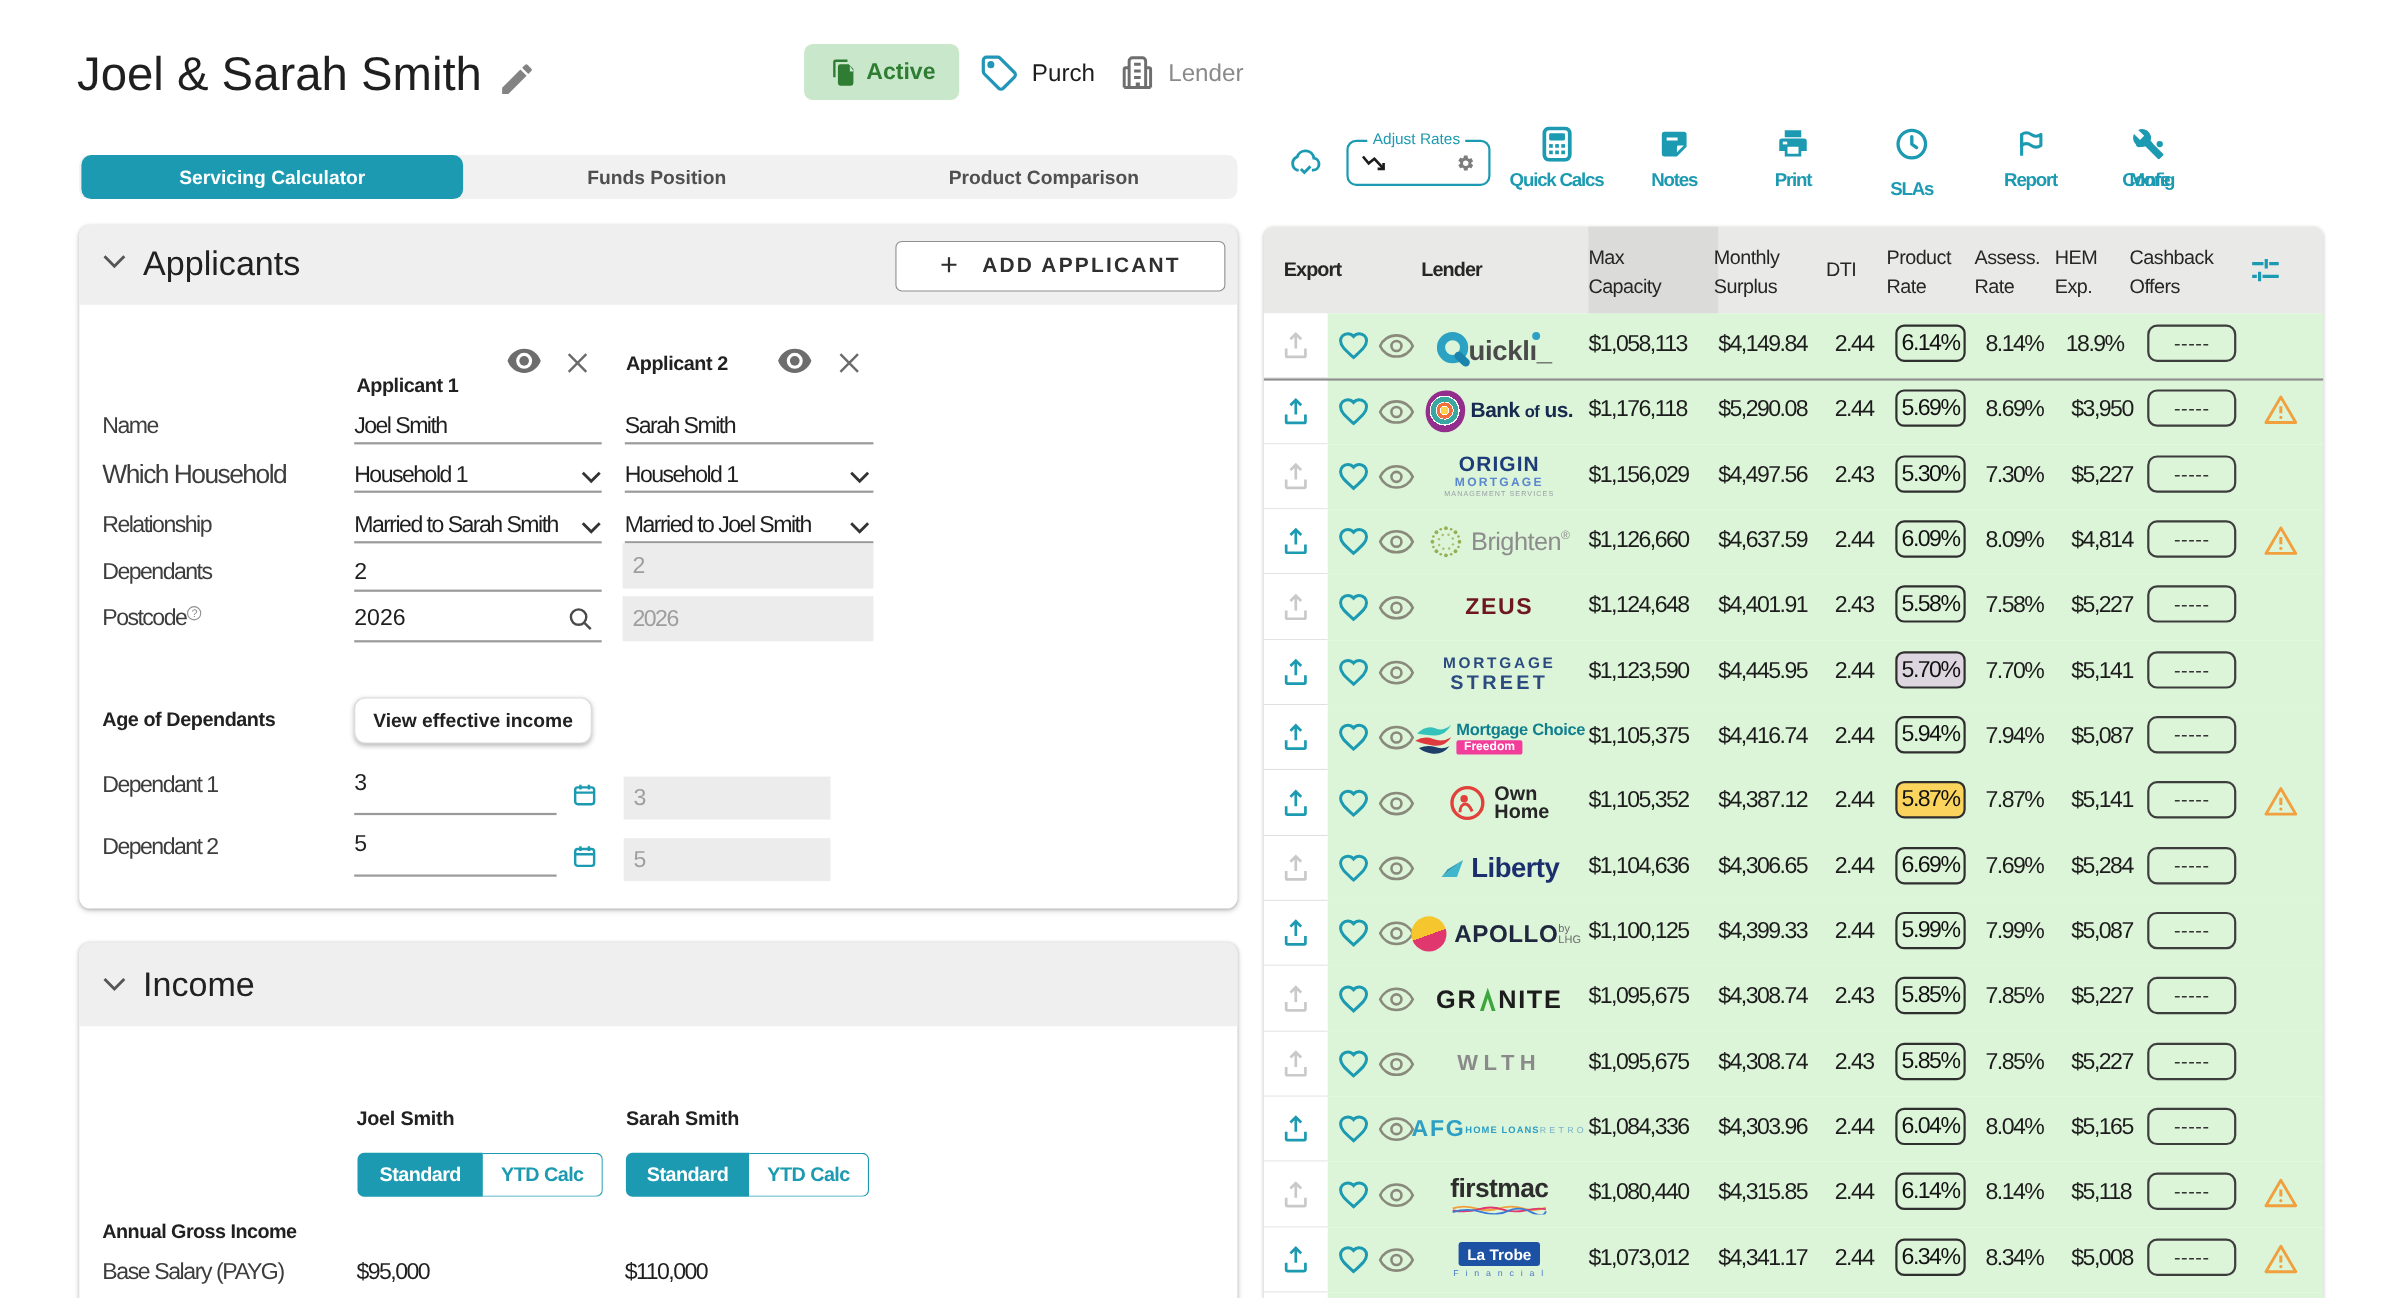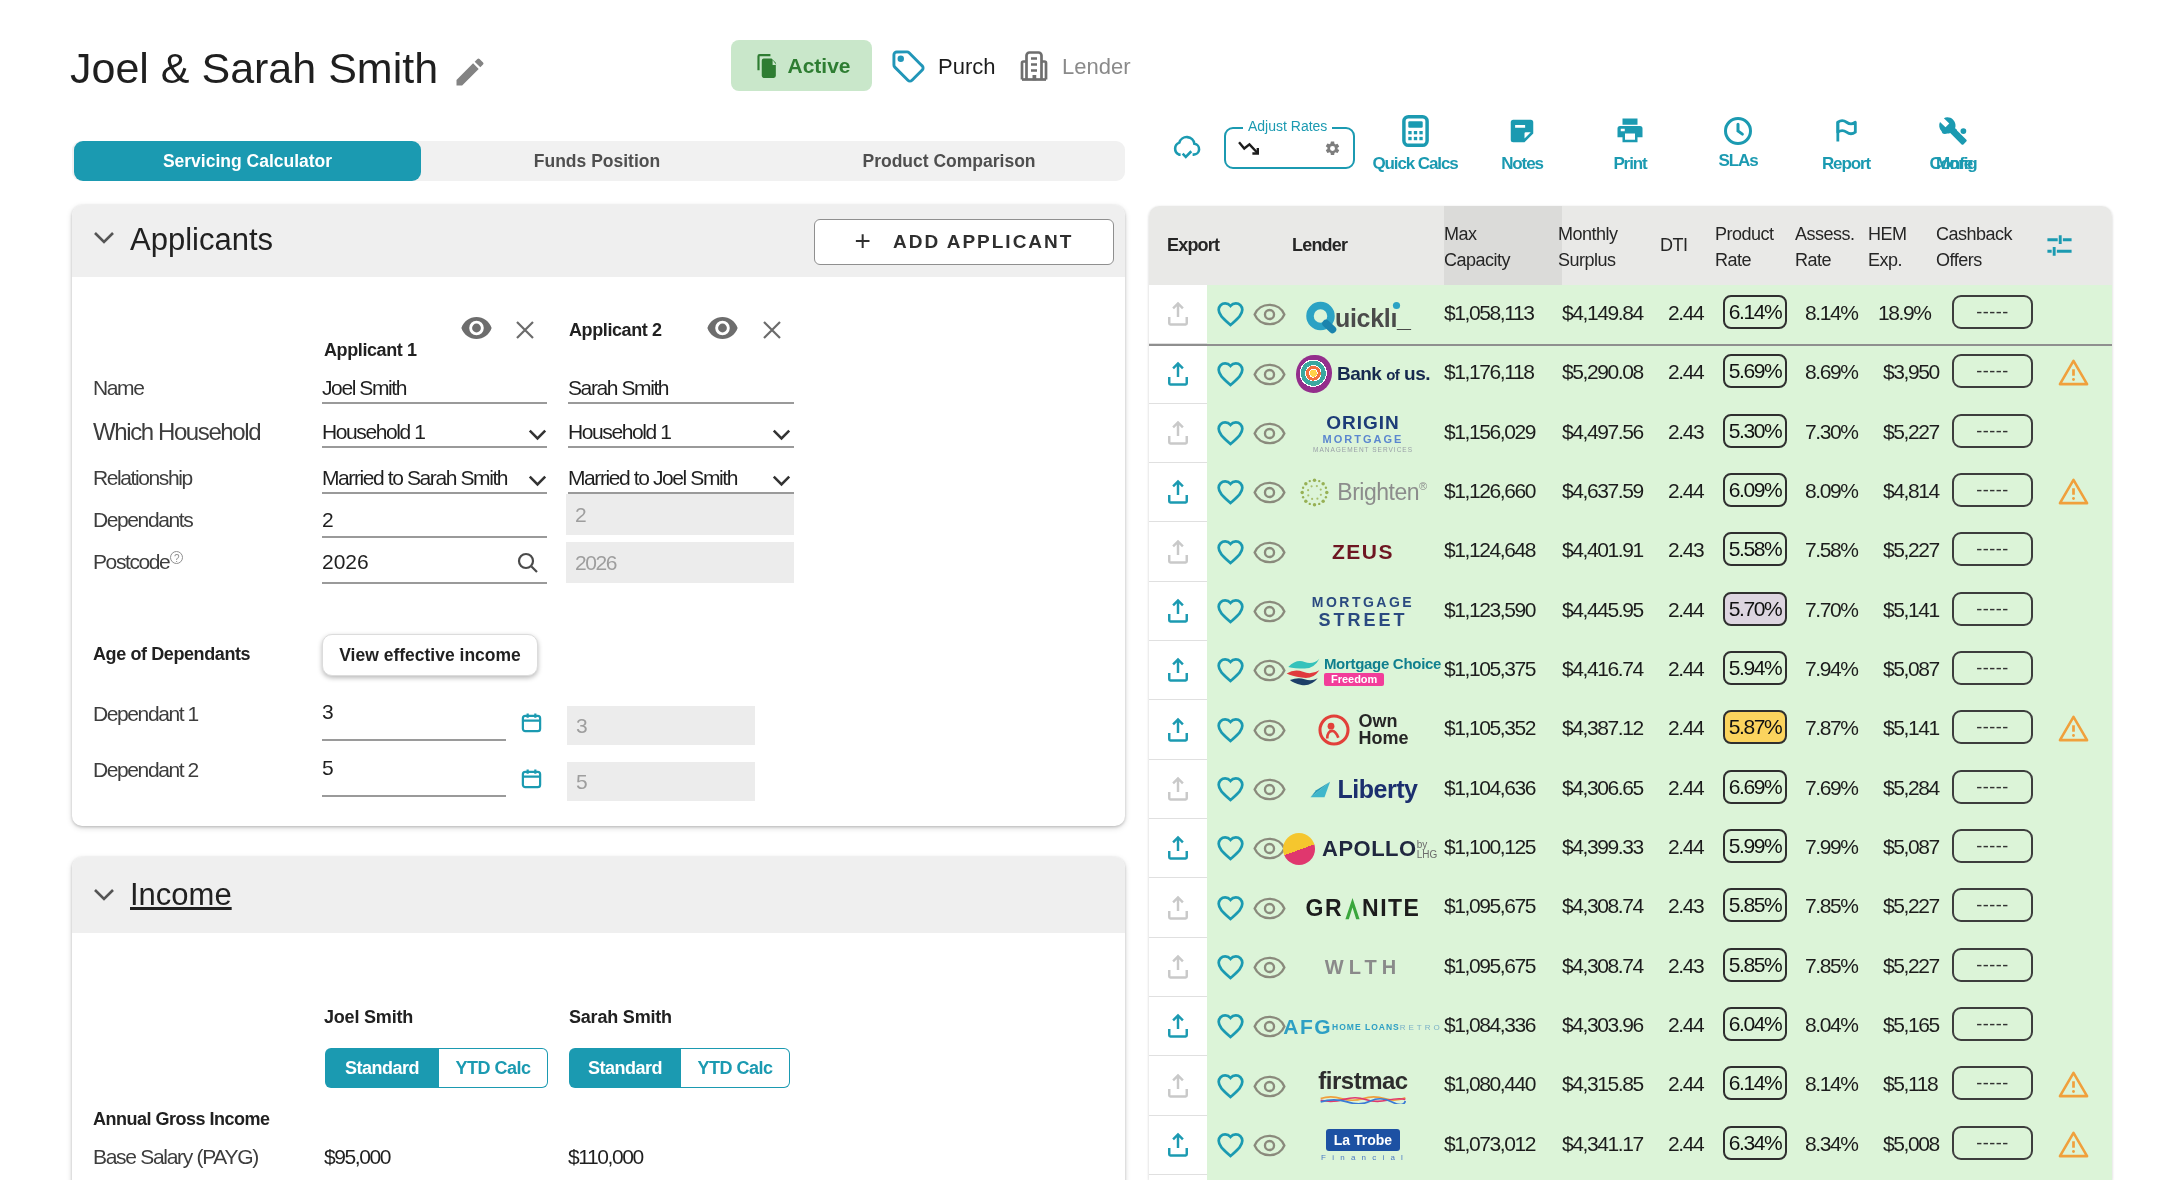--- a/index.html
+++ b/index.html
@@ -78,21 +78,21 @@
     </div>
     <div style="color:#1b9ab1;font-weight:bold;font-size:17px;letter-spacing:-1.1px;margin-top:5px">Print</div>
   </div>
 <div class="abs" style="left:1668px;top:112px;width:140px;text-align:center">
     <div style="height:37px;display:flex;align-items:center;justify-content:center">
       <svg width="30" height="30" viewBox="0 0 24 24" fill="none" stroke="#1b9ab1" stroke-width="2.4">
         <circle cx="12" cy="12" r="10"></circle>
         <path d="M12 6.5V12l3.5 2.5" stroke-linecap="round"></path>
       </svg>
     </div>
-    <div style="color:#1b9ab1;font-weight:bold;font-size:17px;letter-spacing:-1.1px;margin-top:2px">SLAs</div>
+    <div style="color:#1b9ab1;font-weight:bold;font-size:17px;letter-spacing:-1.1px;margin-top:13px">SLAs</div>
   </div>
 <div class="abs" style="left:1776px;top:112px;width:140px;text-align:center">
     <div style="height:37px;display:flex;align-items:center;justify-content:center">
       <svg width="28" height="30" viewBox="0 0 24 24" fill="none" stroke="#1b9ab1" stroke-width="2.4">
         <path d="M5 21V4"></path>
         <path d="M5 4.5c2.5-1.8 5-1.8 7.5 0s5 1.8 7.5 0V13c-2.5 1.8-5 1.8-7.5 0s-5-1.8-7.5 0z" stroke-linejoin="round"></path>
       </svg>
     </div>
     <div style="color:#1b9ab1;font-weight:bold;font-size:17px;letter-spacing:-1.1px;margin-top:5px">Report</div>
   </div>
@@ -200,21 +200,21 @@
         <rect x="3" y="5" width="18" height="16" rx="2.5"></rect>
         <path d="M3 10h18M8 2.5V7M16 2.5V7"></path>
       </svg></div>
 <div class="dis" style="left:495px;top:557px;width:188px;height:39px">5</div>
 </div>
 <div class="card" style="left:72px;top:857px;width:1053px;height:400px">
 <div class="abs" style="left:0;top:0;width:100%;height:76px;background:#efefef;border-radius:10px 10px 0 0"></div>
 <svg class="abs" style="left:21px;top:31px" width="22" height="14" viewBox="0 0 22 14" fill="none" stroke="#555" stroke-width="2.6">
       <path d="M2 2l9 9 9-9"></path>
     </svg>
-<div class="abs" style="left:58px;top:22px;font-size:31px;line-height:31px;color:#212121;white-space:nowrap;text-decoration:underline;">Income</div>
+<div class="abs" style="left:58px;top:22px;font-size:31px;line-height:31px;color:#212121;white-space:nowrap;">Income</div>
 <div class="abs" style="left:252px;top:151px;font-size:18px;line-height:18px;color:#212121;white-space:nowrap;font-weight:700;letter-spacing:-0.2px;">Joel Smith</div>
 <div class="abs" style="left:497px;top:151px;font-size:18px;line-height:18px;color:#212121;white-space:nowrap;font-weight:700;letter-spacing:-0.2px;">Sarah Smith</div>
 <div class="abs" style="left:253px;top:191px;width:223px;height:40px;display:flex">
       <div style="width:114px;background:#1b9ab1;border-radius:6px 0 0 6px;display:flex;align-items:center;justify-content:center;color:#fff;font-weight:bold;font-size:18px;letter-spacing:-0.5px">Standard</div>
       <div style="width:109px;border:1.5px solid #1b9ab1;border-left:none;border-radius:0 6px 6px 0;display:flex;align-items:center;justify-content:center;color:#1b9ab1;font-weight:bold;font-size:18px;letter-spacing:-0.5px;background:#fff">YTD Calc</div>
     </div>
 <div class="abs" style="left:497px;top:191px;width:221px;height:40px;display:flex">
       <div style="width:112px;background:#1b9ab1;border-radius:6px 0 0 6px;display:flex;align-items:center;justify-content:center;color:#fff;font-weight:bold;font-size:18px;letter-spacing:-0.5px">Standard</div>
       <div style="width:109px;border:1.5px solid #1b9ab1;border-left:none;border-radius:0 6px 6px 0;display:flex;align-items:center;justify-content:center;color:#1b9ab1;font-weight:bold;font-size:18px;letter-spacing:-0.5px;background:#fff">YTD Calc</div>
     </div>

